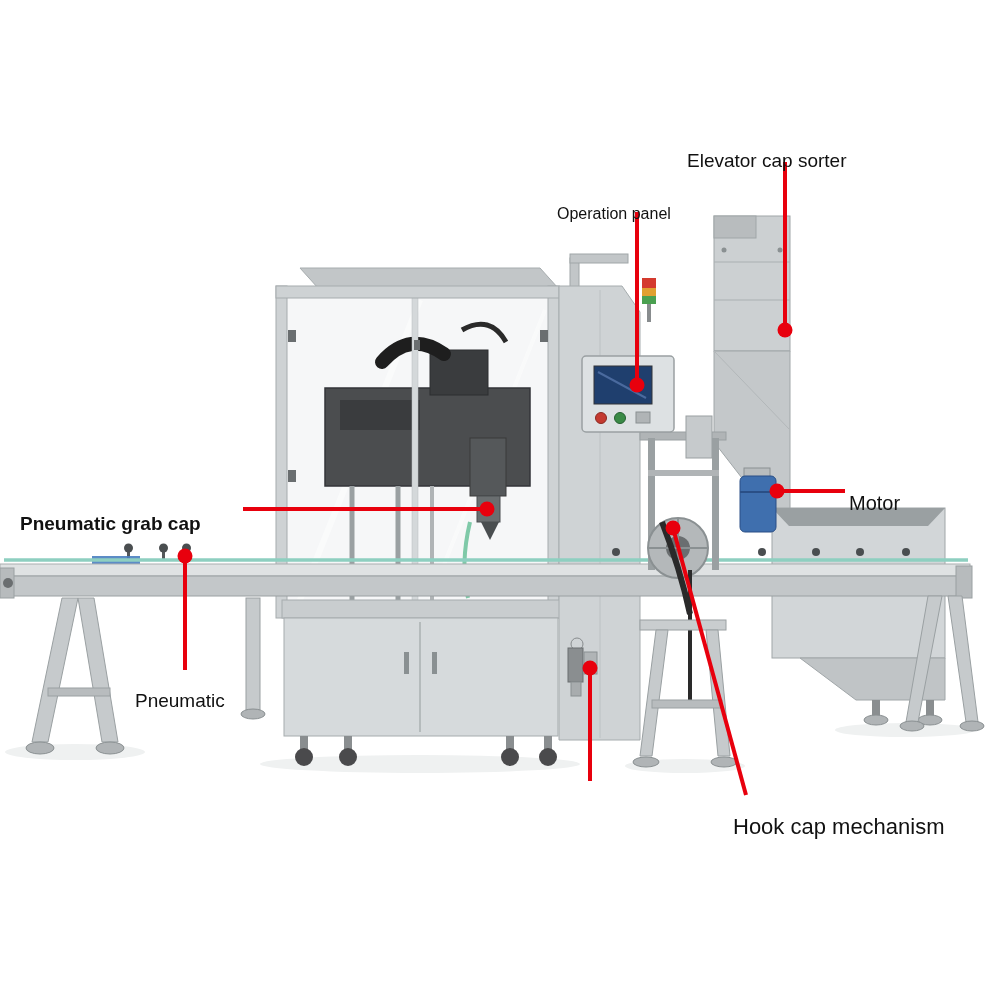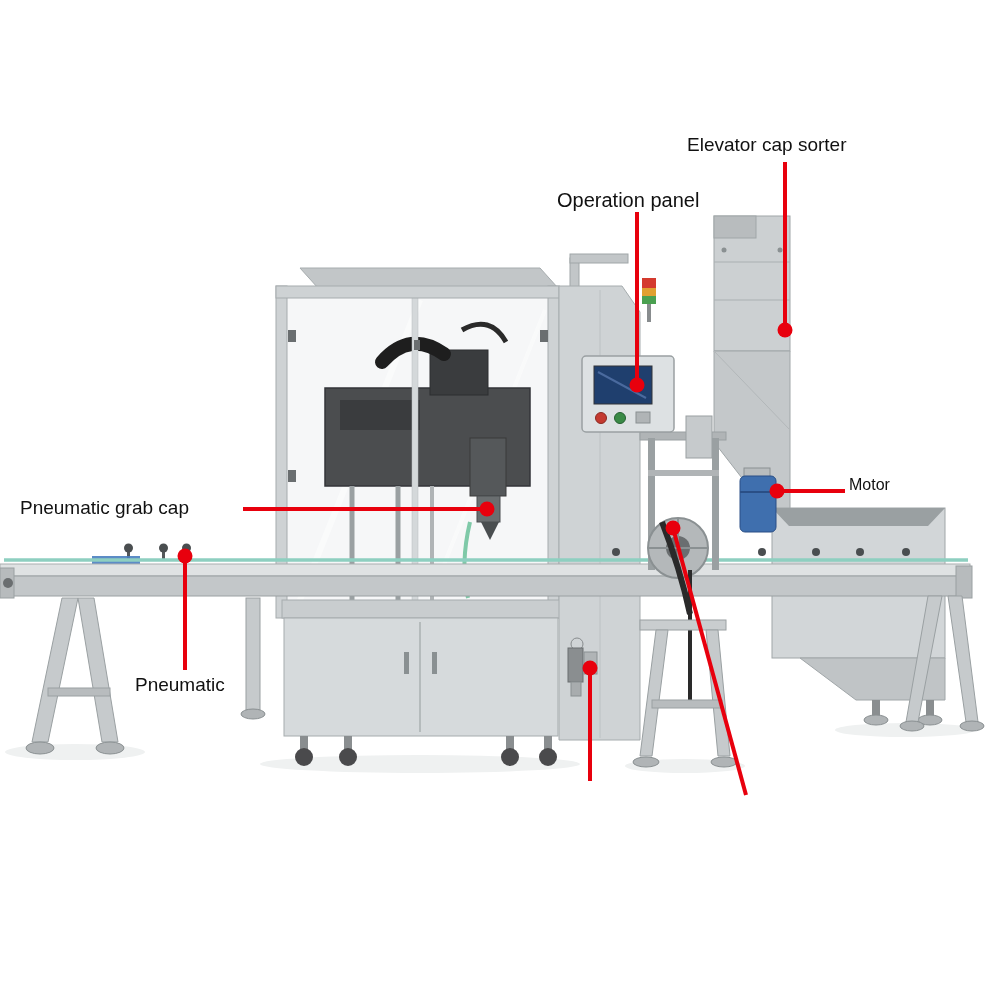--- a/index.html
+++ b/index.html
@@ -7,27 +7,27 @@
     position:relative;width:1000px;height:1000px;background:#ffffff;
     font-family:"Liberation Sans", sans-serif;overflow:hidden;
   }
   .machine-svg, .annot-svg{
     position:absolute;left:0;top:0;width:1000px;height:1000px;
   }
   .annot-svg{pointer-events:none;}
   .annot-svg line{stroke:var(--annotation-color,#e8000d);stroke-width:4;}
   .annot-svg circle{fill:var(--annotation-color,#e8000d);}
   .label{
-    position:absolute;color:#111;white-space:nowrap;line-height:1.15;
+    position:absolute;color:#111;white-space:nowrap;line-height:1.15;margin-top:16px;
   }
   .lbl-title{font-size:25px;}
   .lbl-19{font-size:19px;}
-  .lbl-18{font-size:20px;}
+  .lbl-18{font-size:16px;}
   .lbl-22{font-size:22px;}
-  .lbl-24{font-size:16px;}
+  .lbl-24{font-size:20px;}
 </style>
 </head>
 <body>
 
 <div class="canvas">
 
   <svg class="machine-svg" viewBox="0 0 1000 1000">
 
     <g fill="#eff1f1">
       <ellipse cx="75" cy="752" rx="70" ry="8"></ellipse>
@@ -263,21 +263,22 @@
       <line x1="746" y1="795" x2="673" y2="528"></line>
         <circle cx="673" cy="528" r="7.5"></circle>
     </g>
   </svg>
 
 
   <div class="label lbl-19" style="left:687px;top:134px;">Elevator cap sorter</div>
 
   <div class="label lbl-18" style="left:557px;top:189px;">Operation panel</div>
 
-  <div class="label lbl-19" style="left:20px;top:497px;">Pneumatic grab cap</div>
+  <div class="label lbl-19" style="left:20px;top:497px;font-weight:bold;">Pneumatic grab cap</div>
 
   <div class="label lbl-24" style="left:849px;top:476px;">Motor</div>
 
   <div class="label lbl-19" style="left:135px;top:674px;">Pneumatic</div>
 
 
+  <div class="label lbl-22" style="left:733px;top:798px;">Hook cap mechanism</div>
 
 </div>
 
 </body></html>

